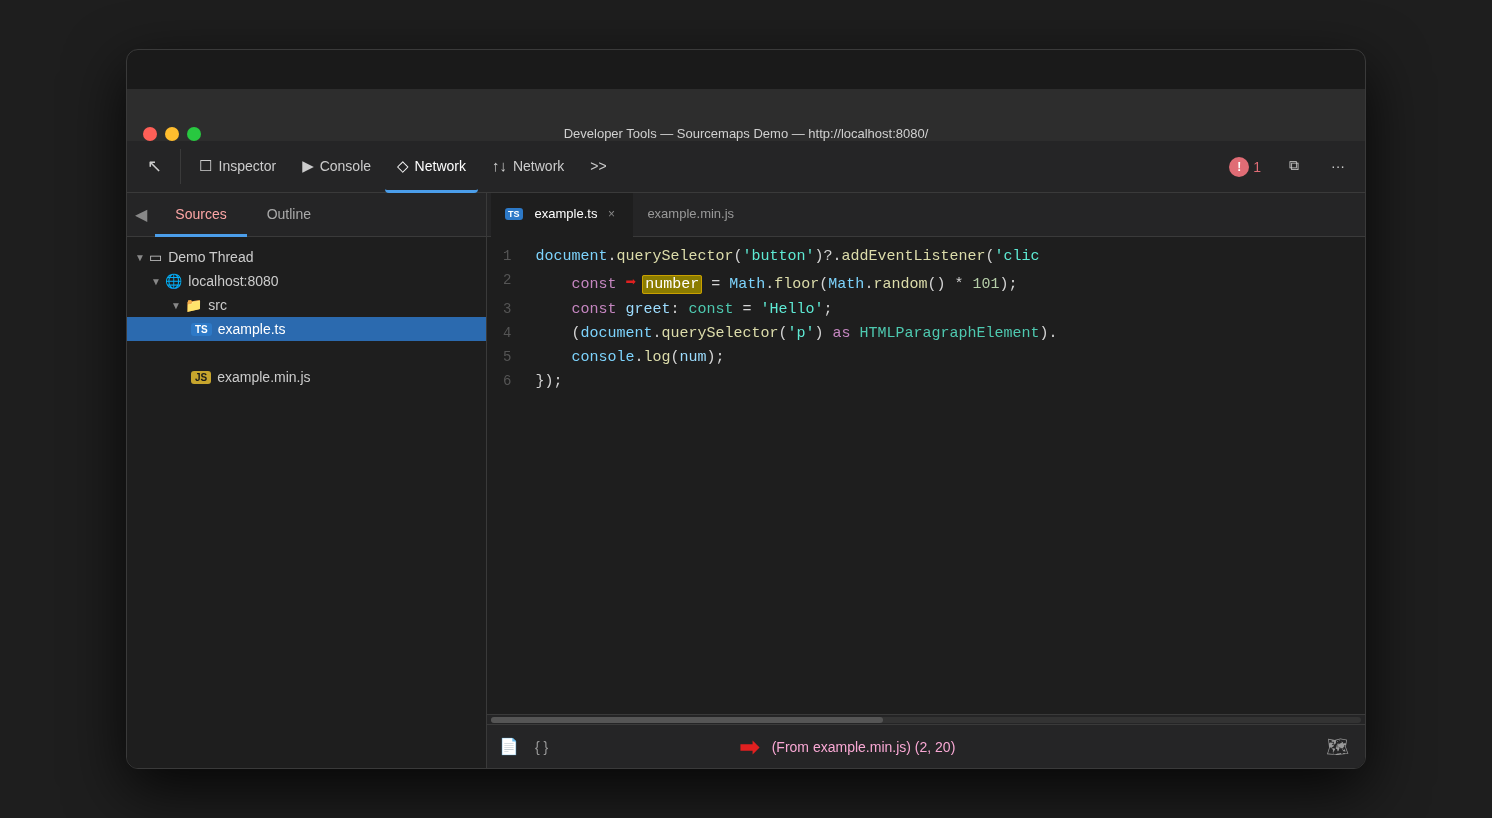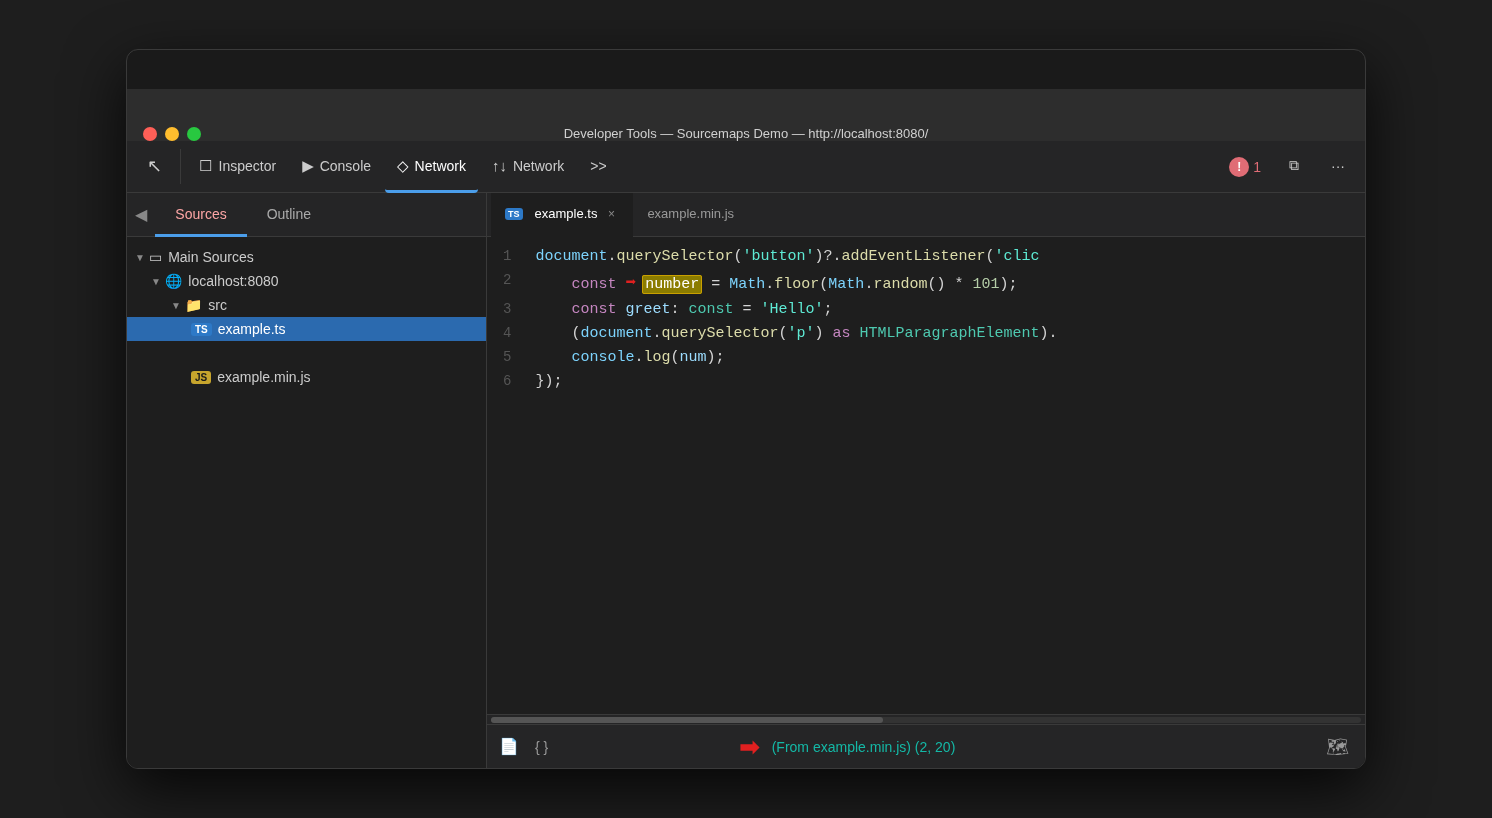--- a/index.html
+++ b/index.html
@@ -315,21 +315,21 @@
       gap: 4px;
     }
     .footer-arrow {
       margin-left: auto;
       display: flex;
       align-items: center;
       gap: 12px;
       margin-right: auto;
     }
     .source-info {
-      color: #14b8a6;
+      color: #f9a8d4;
       font-size: 14px;
       text-align: right;
     }
     .footer-right {
       margin-left: auto;
       display: flex;
       align-items: center;
     }
     .icon-btn {
       color: #999;
@@ -412,21 +412,21 @@
         <div class="sidebar-tab">
           <span>Outline</span>
         </div>
       </div>
 
       <div class="sidebar-tree">
 
         <div class="tree-item">
           <span class="chevron">▼</span>
           <span style="margin-right:6px;font-size:14px;">▭</span>
-          <span>Main Sources</span>
+          <span>Demo Thread</span>
         </div>
 
         <div class="tree-item" style="padding-left: 24px;">
           <span class="chevron">▼</span>
           <span style="margin-right:6px;font-size:14px;">🌐</span>
           <span>localhost:8080</span>
         </div>
 
         <div class="tree-item" style="padding-left: 44px;">
           <span class="chevron">▼</span>

